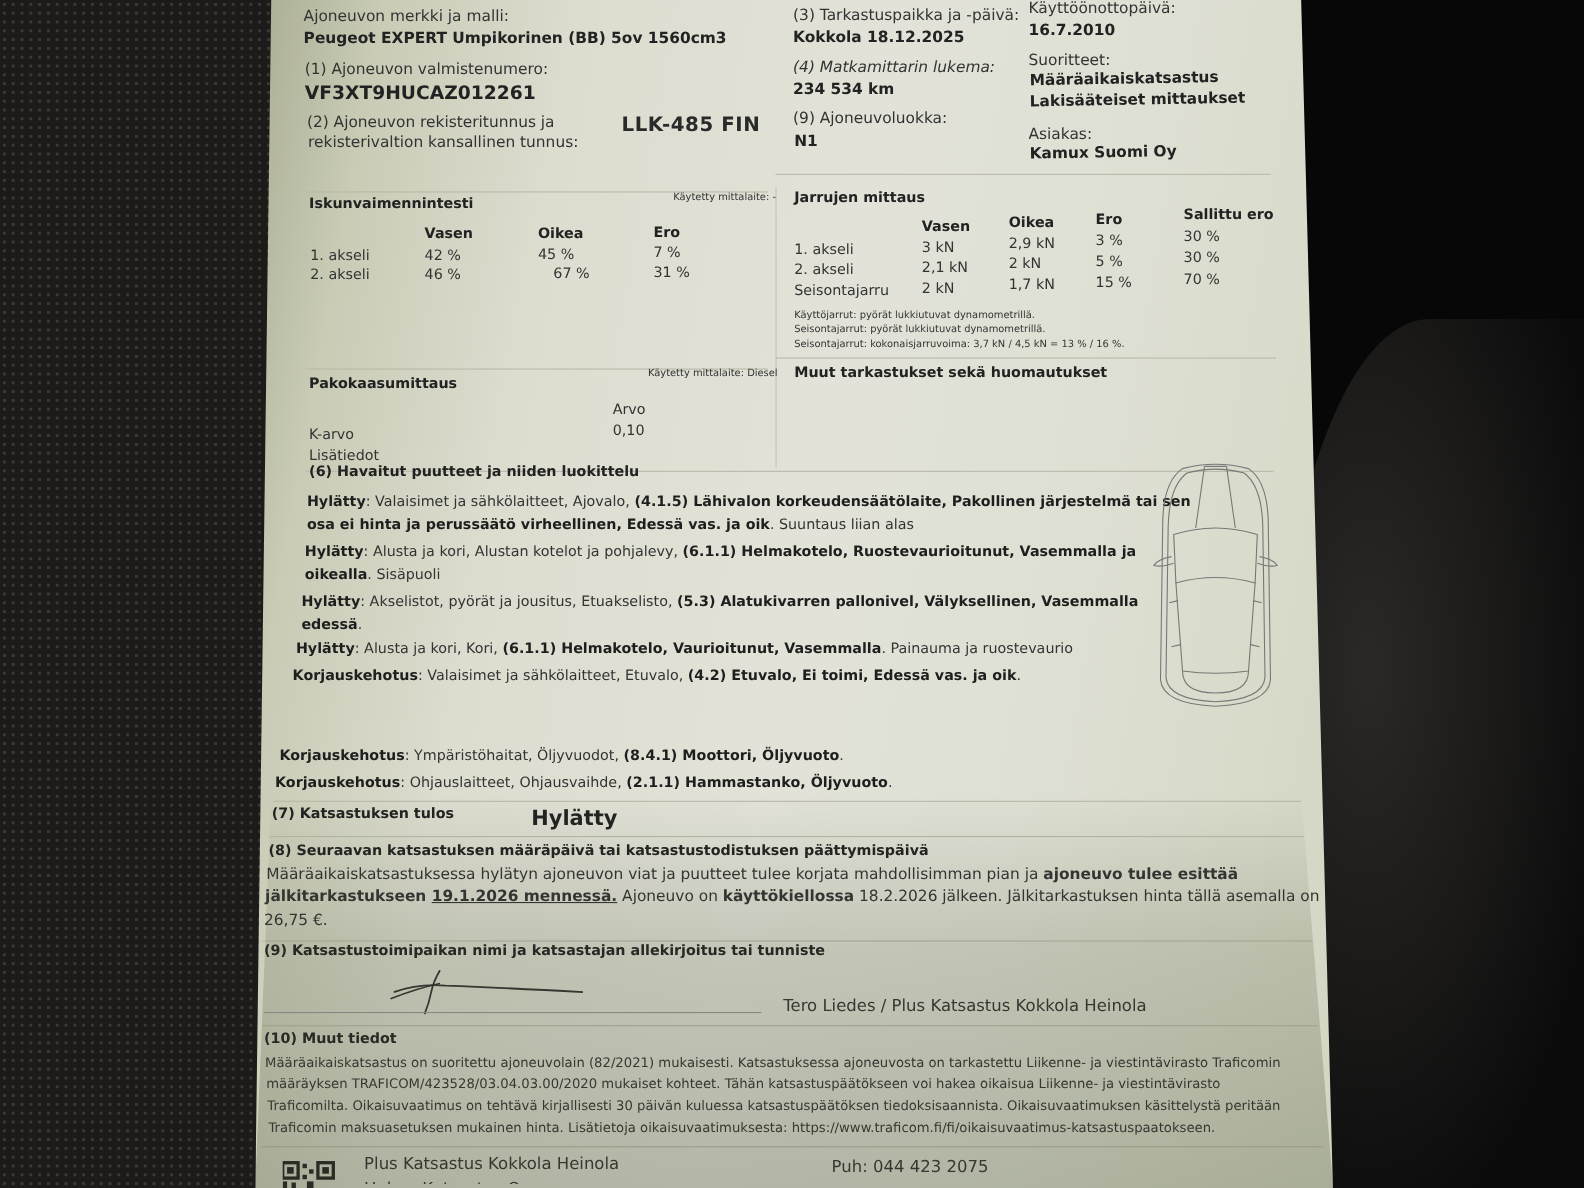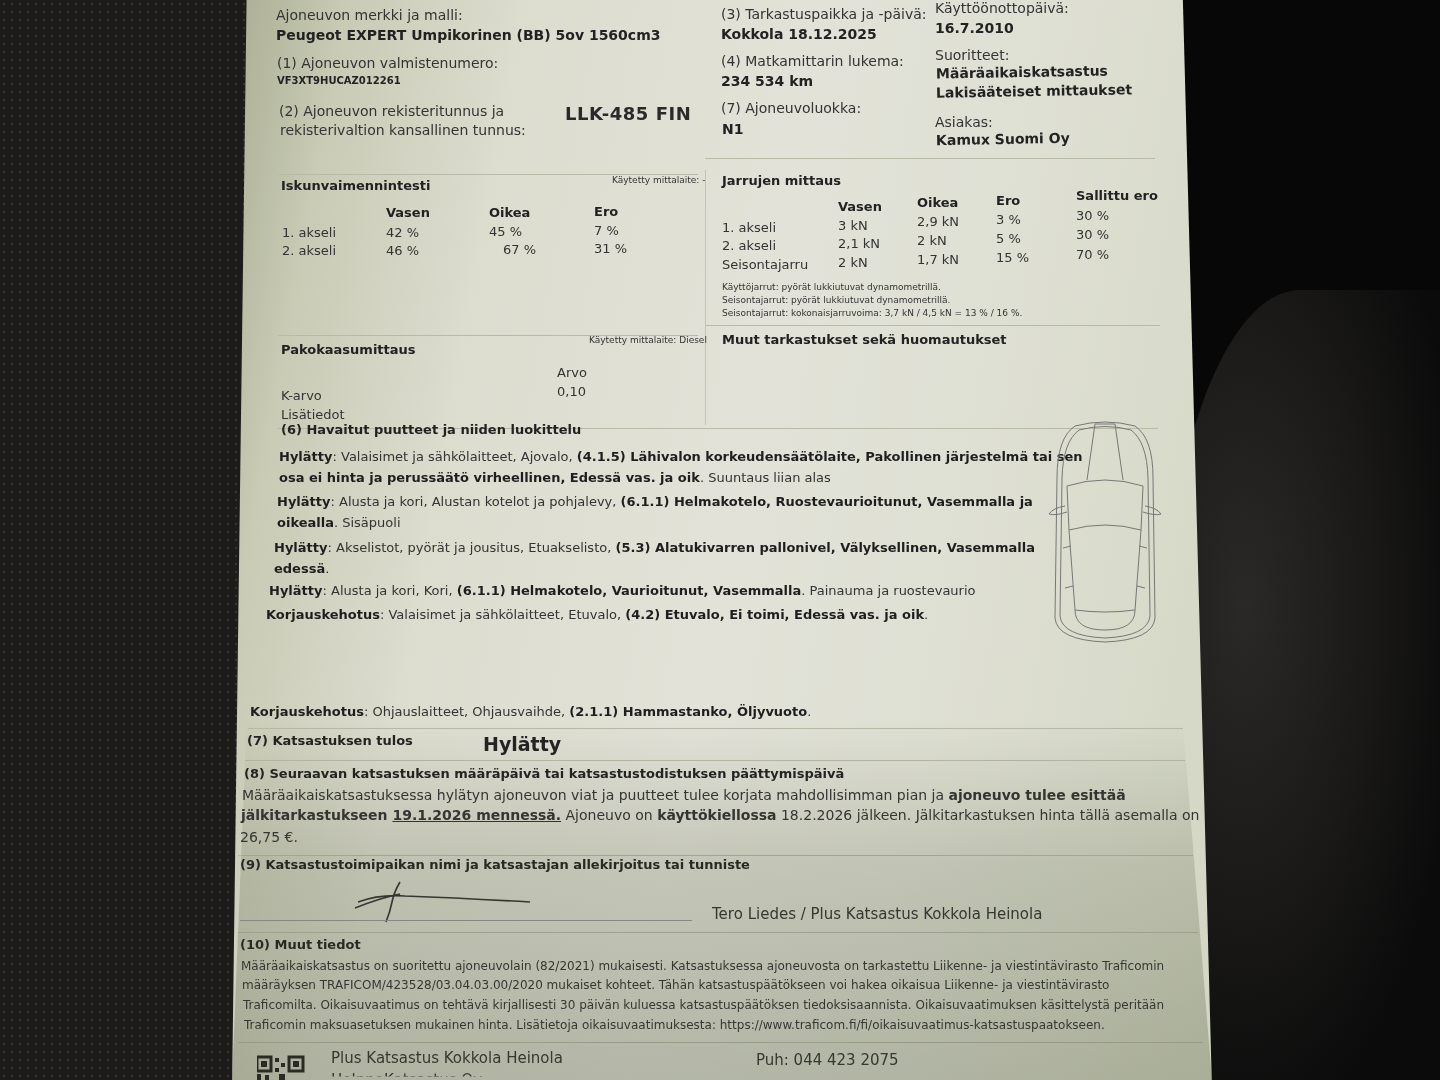--- a/index.html
+++ b/index.html
@@ -61,30 +61,30 @@
 <div class="fabric-left"></div>
 <div class="fabric-right"></div>
 <div class="fabric-right-lower"></div>
 <div class="paper"></div>
 
 <div class="content">
 
   <div class="abs lbl" style="left:276px; top:7px; font-size:14px;">Ajoneuvon merkki ja malli:</div>
   <div class="abs val" style="left:276px; top:27px; font-size:14px;">Peugeot EXPERT Umpikorinen (BB) 5ov 1560cm3</div>
   <div class="abs lbl" style="left:277px; top:55px; font-size:14px;">(1) Ajoneuvon valmistenumero:</div>
-  <div class="abs val" style="left:277px; top:75px; font-size:10px;">VF3XT9HUCAZ012261</div>
+  <div class="abs val" style="left:277px; top:75px; font-size:17px;">VF3XT9HUCAZ012261</div>
   <div class="abs lbl" style="left:279px; top:103px; font-size:14px;">(2) Ajoneuvon rekisteritunnus ja</div>
   <div class="abs lbl" style="left:280px; top:122px; font-size:14px;">rekisterivaltion kansallinen tunnus:</div>
   <div class="abs plate" style="left:565px; top:103px;">LLK-485 FIN</div>
 
   <div class="abs lbl" style="left:721px; top:6px; font-size:14px;">(3) Tarkastuspaikka ja -päivä:</div>
   <div class="abs val" style="left:721px; top:26px; font-size:14px;">Kokkola 18.12.2025</div>
-  <div class="abs lbl" style="left:721px; top:53px; font-size:14px;">(4) Matkamittarin lukema:</div>
+  <div class="abs lbl" style="left:721px; top:53px; font-size:14px;font-style:italic;">(4) Matkamittarin lukema:</div>
   <div class="abs val" style="left:721px; top:73px; font-size:14px;">234 534 km</div>
-  <div class="abs lbl" style="left:721px; top:100px; font-size:14px;">(7) Ajoneuvoluokka:</div>
+  <div class="abs lbl" style="left:721px; top:100px; font-size:14px;">(9) Ajoneuvoluokka:</div>
   <div class="abs val" style="left:722px; top:121px; font-size:14px;">N1</div>
 
   <div class="abs lbl" style="left:935px; top:0px; font-size:14px;">Käyttöönottopäivä:</div>
   <div class="abs val" style="left:935px; top:20px; font-size:14px;">16.7.2010</div>
   <div class="abs lbl" style="left:935px; top:47px; font-size:14px;">Suoritteet:</div>
   <div class="abs val" style="left:936px; top:64px; font-size:14px; transform:rotate(-1deg);">Määräaikaiskatsastus</div>
   <div class="abs val" style="left:936px; top:83px; font-size:14px; transform:rotate(-1deg);">Lakisääteiset mittaukset</div>
   <div class="abs lbl" style="left:935px; top:114px; font-size:14px;">Asiakas:</div>
   <div class="abs val" style="left:936px; top:131px; font-size:14px; transform:rotate(-1deg);">Kamux Suomi Oy</div>
 
@@ -168,20 +168,23 @@
   <div class="defect" style="left:269px; top:580px;">
     <b>Hylätty</b><span>: Alusta ja kori, Kori, </span><b>(6.1.1) Helmakotelo, Vaurioitunut, Vasemmalla</b><span>.  Painauma ja ruostevaurio</span>
   </div>
 
   <div class="defect" style="left:266px; top:604px;">
     <b>Korjauskehotus</b><span>: Valaisimet ja sähkölaitteet, Etuvalo, </span><b>(4.2) Etuvalo, Ei toimi, Edessä vas. ja oik</b><span>.</span>
   </div>
 
 
 
+  <div class="defect" style="left:254px; top:677px;">
+    <b>Korjauskehotus</b><span>: Ympäristöhaitat, Öljyvuodot, </span><b>(8.4.1) Moottori, Öljyvuoto</b><span>.</span>
+  </div>
 
   <div class="defect" style="left:250px; top:701px;">
     <b>Korjauskehotus</b><span>: Ohjauslaitteet, Ohjausvaihde, </span><b>(2.1.1) Hammastanko, Öljyvuoto</b><span>.</span>
   </div>
 
   <svg class="abs" style="left:1045px; top:418px;" width="120" height="228" viewBox="0 0 120 228">
     <g fill="none" stroke="#777" stroke-width="1">
       <path d="M30 8 Q60 0 90 8 Q108 20 108 60 L110 200 Q108 222 60 224 Q12 222 10 200 L12 60 Q12 20 30 8 Z"></path>
       <path d="M34 12 Q60 5 86 12 Q102 24 103 60 L105 198 Q103 218 60 220 Q17 218 15 198 L17 60 Q18 24 34 12 Z"></path>
       <path d="M50 6 L70 6 M50 6 L42 62 M70 6 L78 62"></path>

